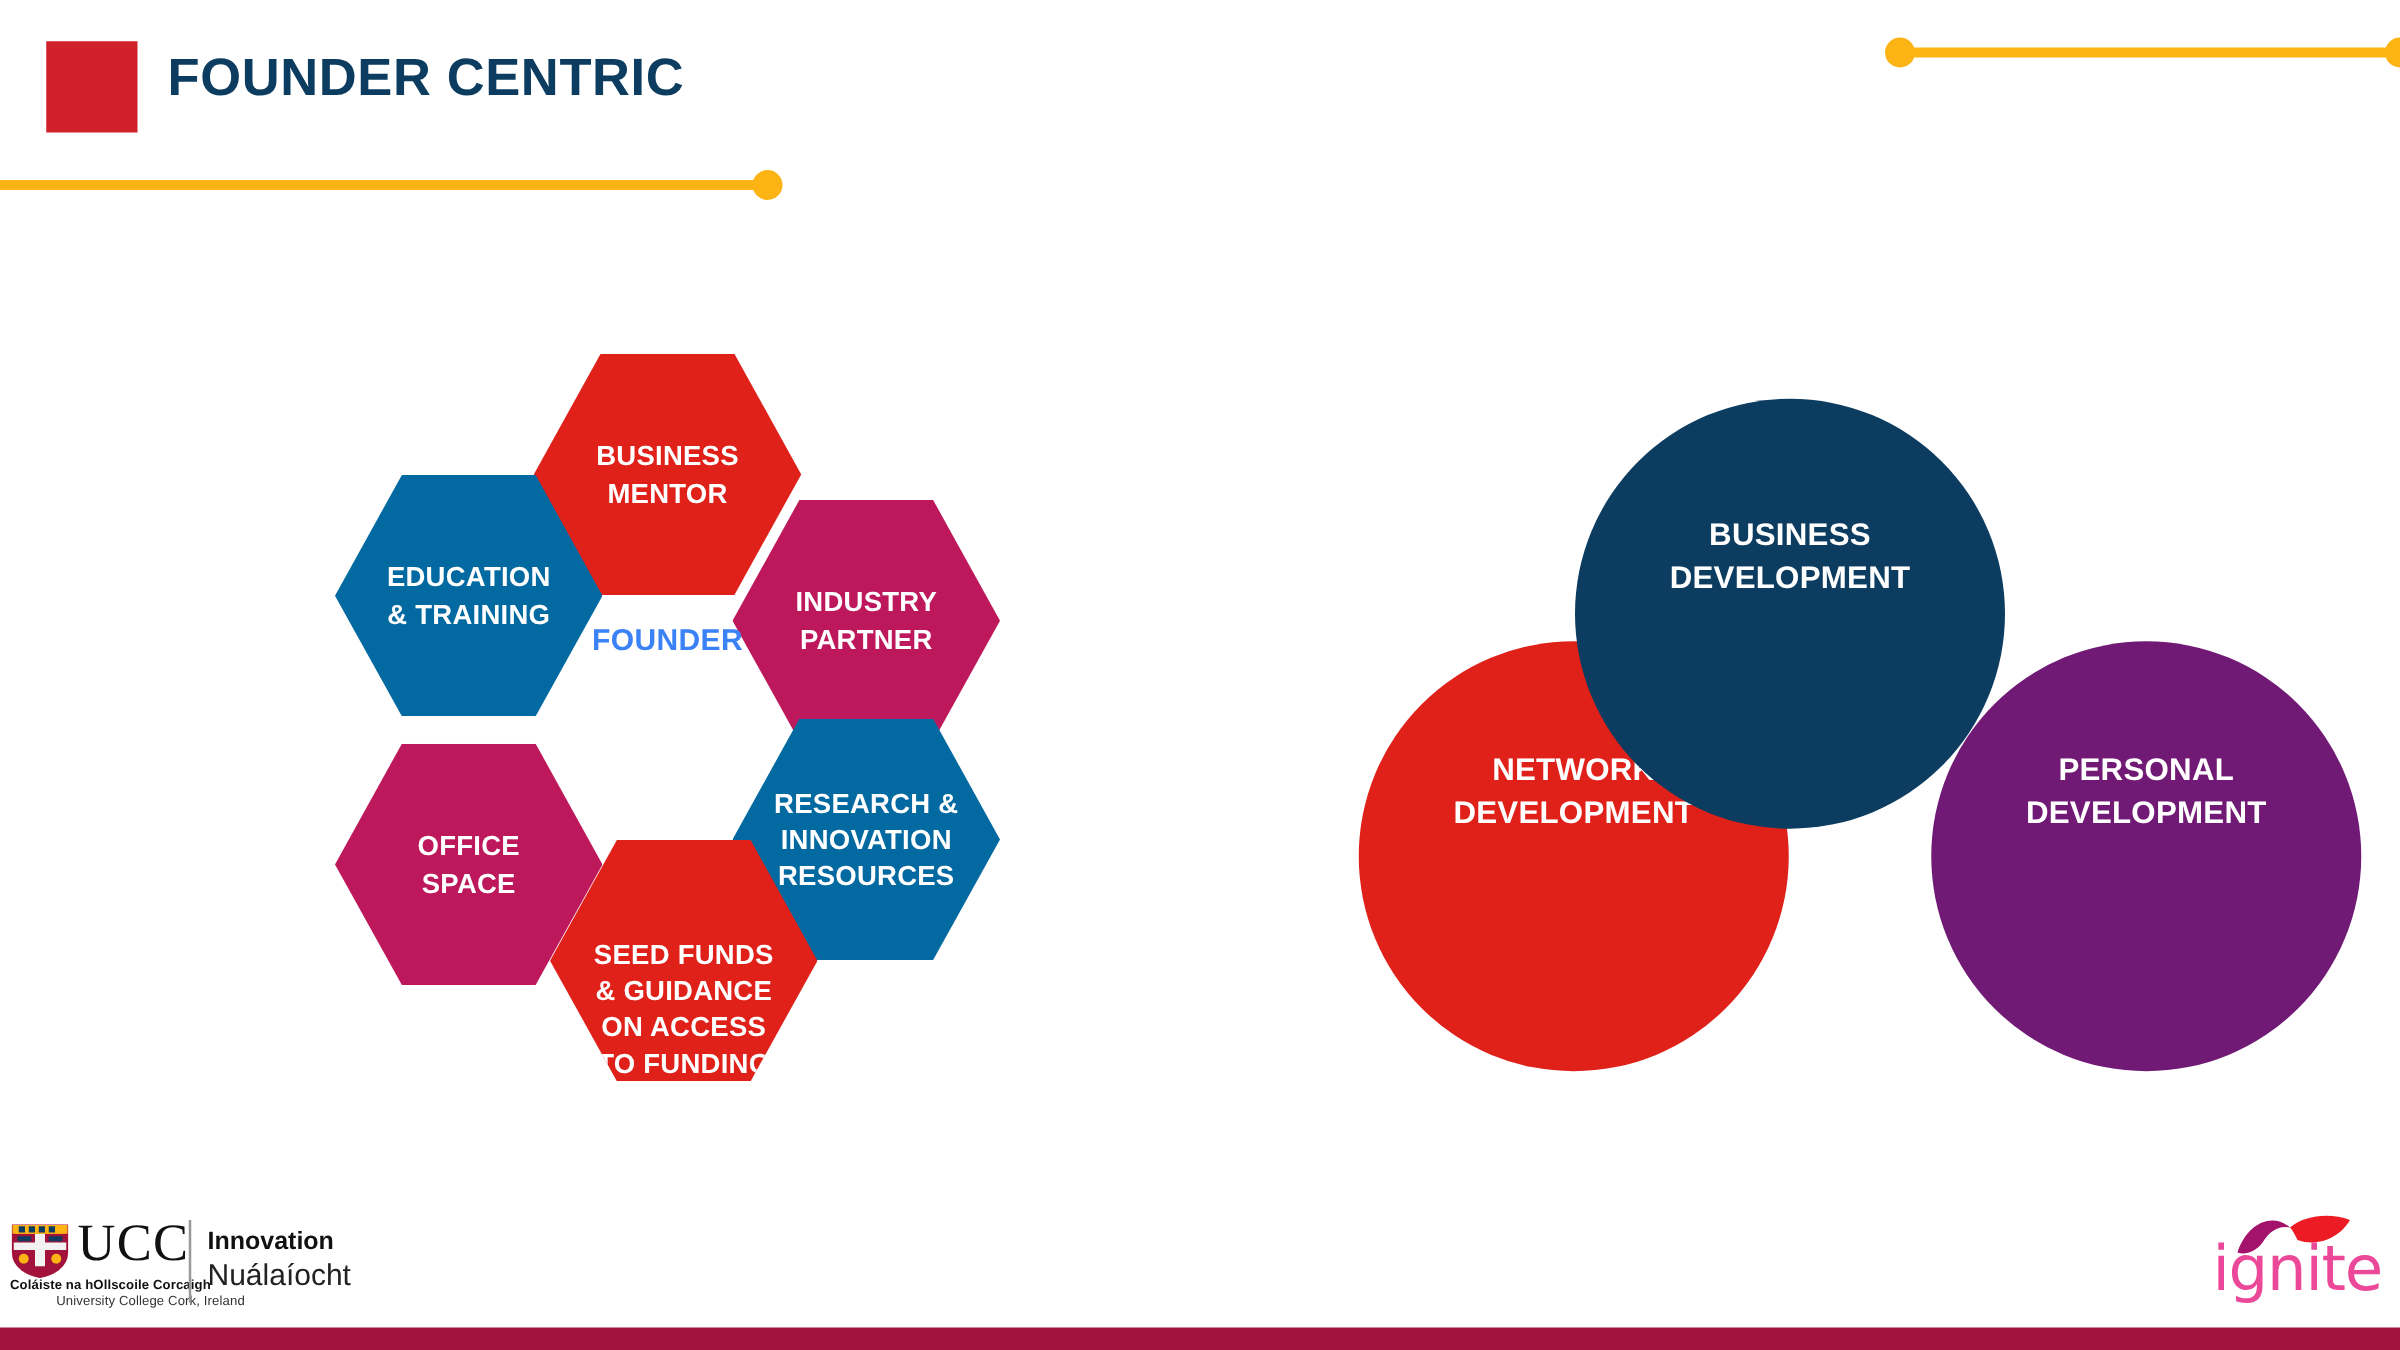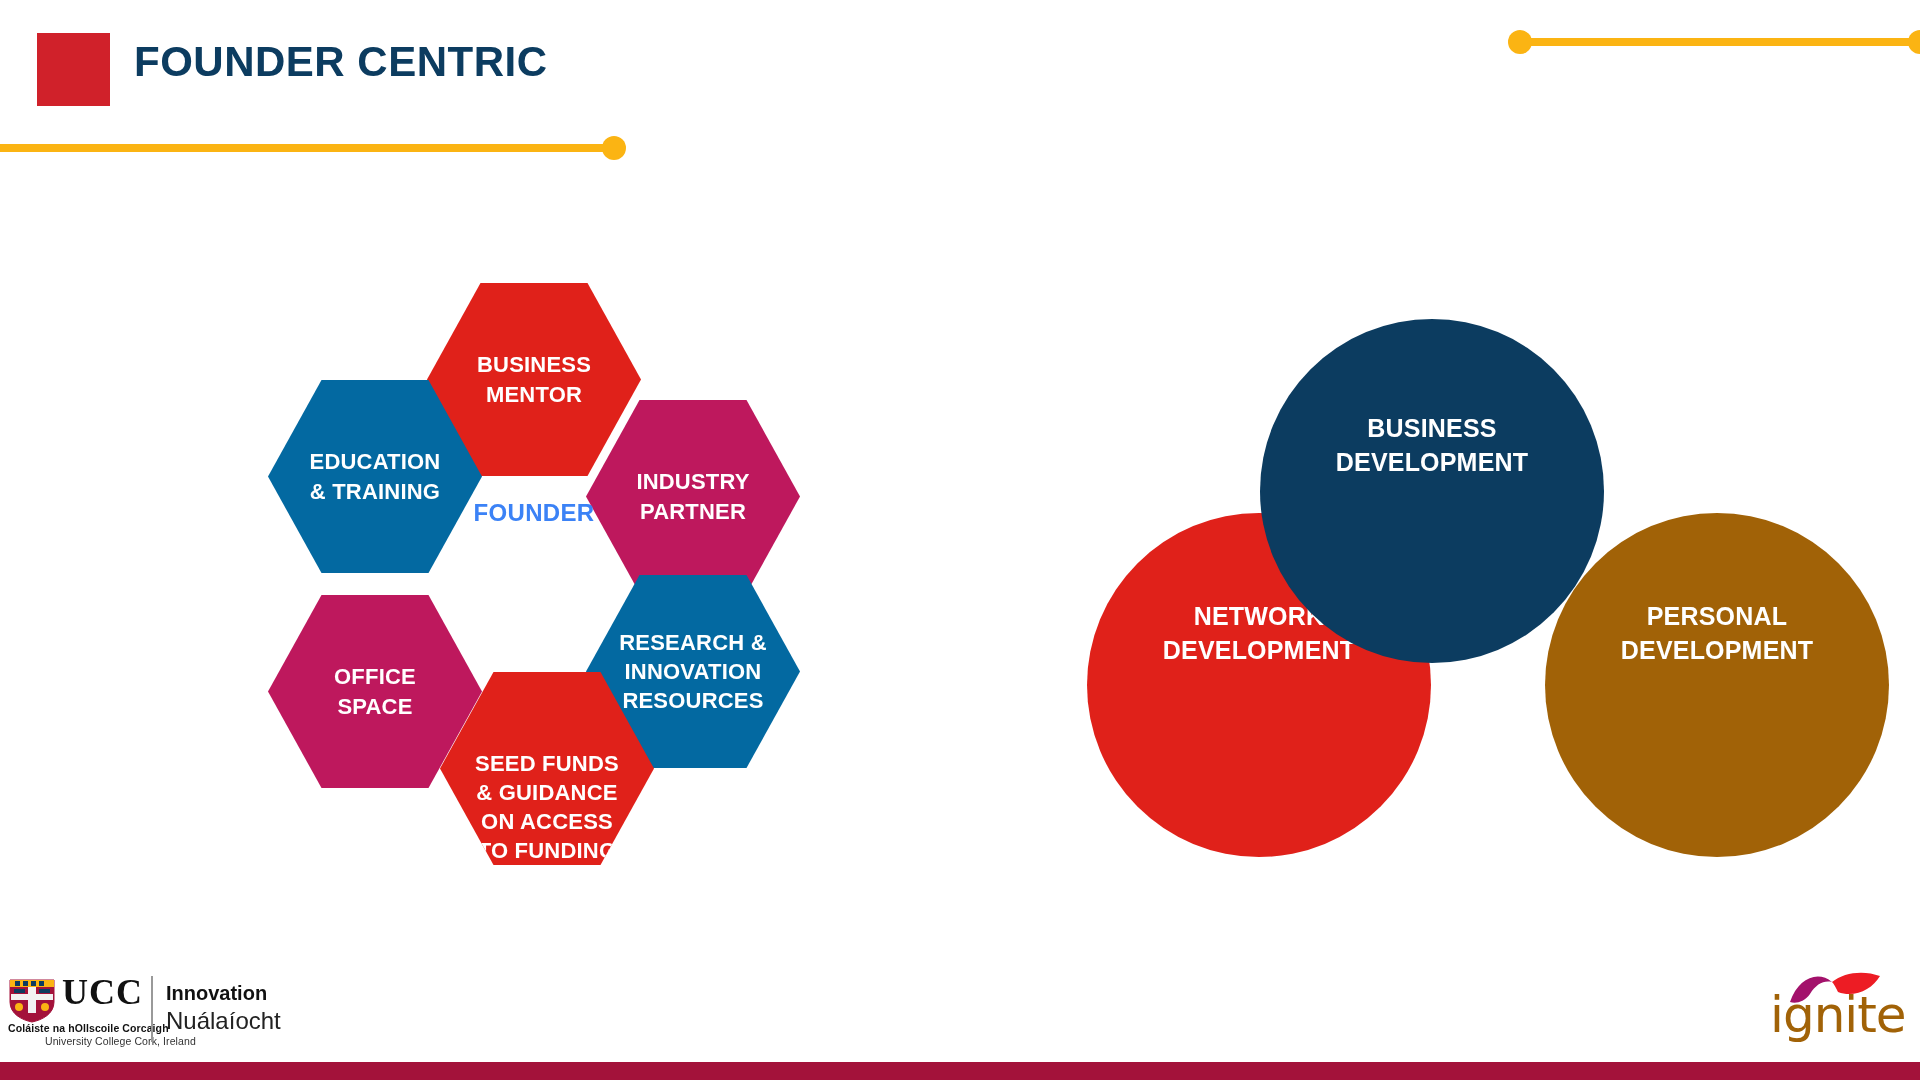--- a/index.html
+++ b/index.html
@@ -37,40 +37,40 @@
   #hex-5{left:28px;top:110px;}    
 
   #founder-label{position:absolute;left:188px;top:229px;width:212px;text-align:center;
                  font-size:24px;font-weight:bold;color:#3b82f6;letter-spacing:.3px;}
 
   
   #venn{position:absolute;left:1080px;top:300px;width:730px;height:570px;}
   .circle{position:absolute;width:344px;height:344px;border-radius:50%;display:flex;align-items:center;justify-content:center;}
   .circle-label{color:#ffffff;font-size:25px;font-weight:bold;line-height:1.36;text-align:center;letter-spacing:.2px;}
   #circle-network{left:7px;top:213px;background:#E0211A;}
-  #circle-personal{left:465px;top:213px;background:#a16207;}
+  #circle-personal{left:465px;top:213px;background:#701a75;}
   #circle-business{left:180px;top:19px;background:#0C3C60;}
   #circle-network .circle-label{transform:translateY(-52px);}
   #circle-personal .circle-label{transform:translateY(-52px);}
   #circle-business .circle-label{transform:translateY(-46px);}
 
   
   #footer-bar{position:absolute;left:0;bottom:0;width:1920px;height:18px;background:#A3123A;}
 
   #ucc-logo{position:absolute;left:8px;top:978px;width:250px;height:68px;}
   #ucc-crest{position:absolute;left:0;top:0;width:48px;height:46px;}
-  #ucc-letters{position:absolute;left:54px;top:-4px;font-family:"Liberation Serif",serif;font-size:36px;font-weight:bold;color:#111;letter-spacing:1px;line-height:1;}
+  #ucc-letters{position:absolute;left:54px;top:-4px;font-family:"Liberation Serif",serif;font-size:42px;font-weight:normal;color:#111;letter-spacing:1px;line-height:1;}
   #ucc-sub1{position:absolute;left:0;top:44px;font-size:10.5px;font-weight:bold;color:#111;letter-spacing:.1px;white-space:nowrap;}
   #ucc-sub2{position:absolute;left:0;top:57px;font-size:10.5px;color:#333;letter-spacing:.1px;white-space:nowrap;padding-left:37px;}
   #ucc-divider{position:absolute;left:143px;top:-2px;width:1.5px;height:66px;background:#999;}
   #ucc-innovation{position:absolute;left:158px;top:4px;font-size:20px;font-weight:bold;color:#111;white-space:nowrap;}
   #ucc-nualaiocht{position:absolute;left:158px;top:29px;font-size:24px;color:#222;white-space:nowrap;}
 
   #ignite-logo{position:absolute;left:1770px;top:972px;width:130px;height:72px;}
-  #ignite-word{position:absolute;left:0;top:18px;font-size:50px;font-weight:normal;color:#a16207;letter-spacing:-1px;line-height:1;font-family:"DejaVu Sans",sans-serif;}
+  #ignite-word{position:absolute;left:0;top:18px;font-size:50px;font-weight:normal;color:#ec4899;letter-spacing:-1px;line-height:1;font-family:"DejaVu Sans",sans-serif;}
   #ignite-flame{position:absolute;left:18px;top:-4px;width:112px;height:36px;}
 </style>
 </head>
 <body>
 
 <div id="title-block">
   <div id="red-square"></div>
   <div id="page-title">FOUNDER CENTRIC</div>
 </div>
 

